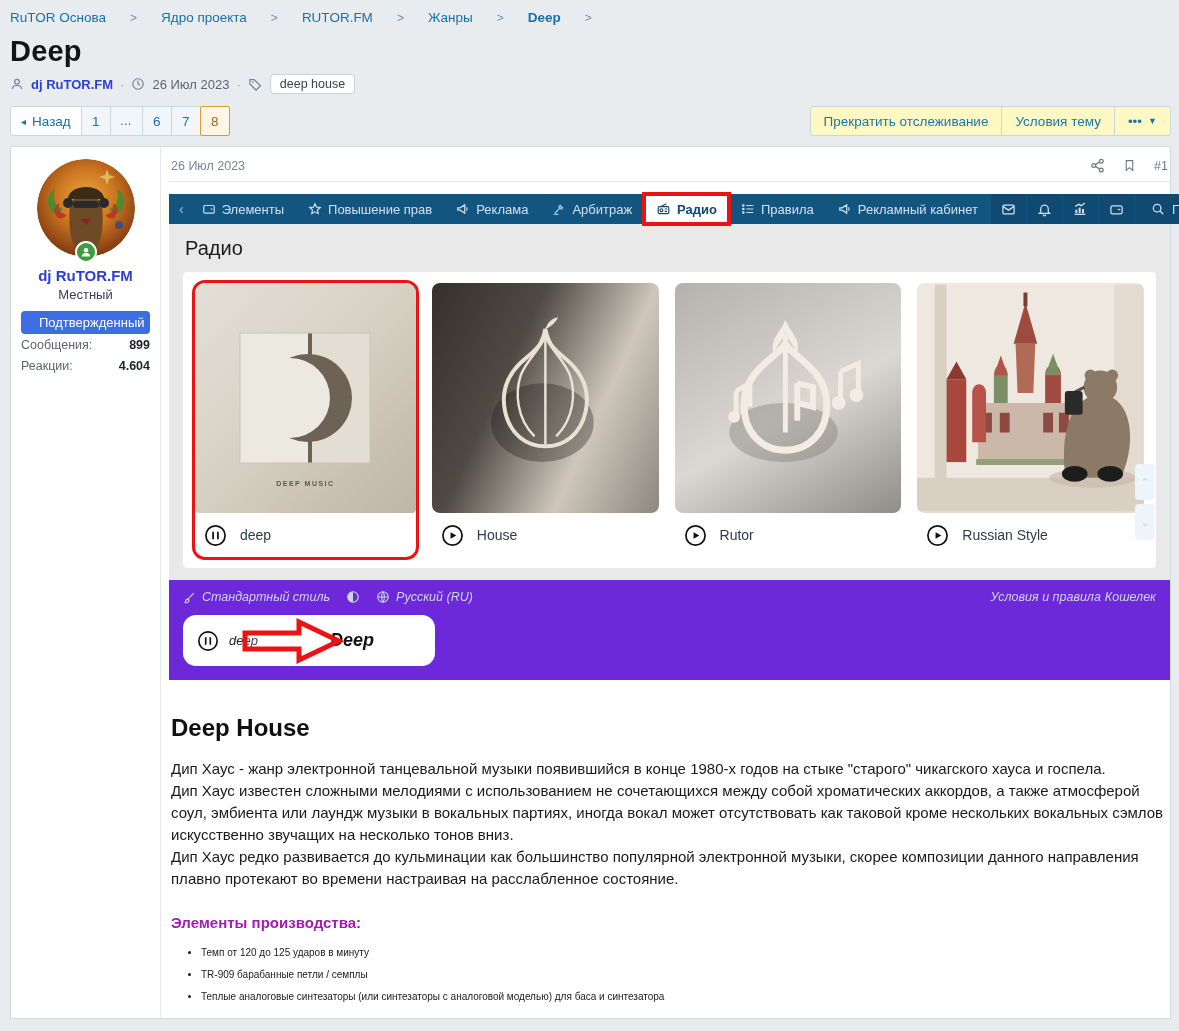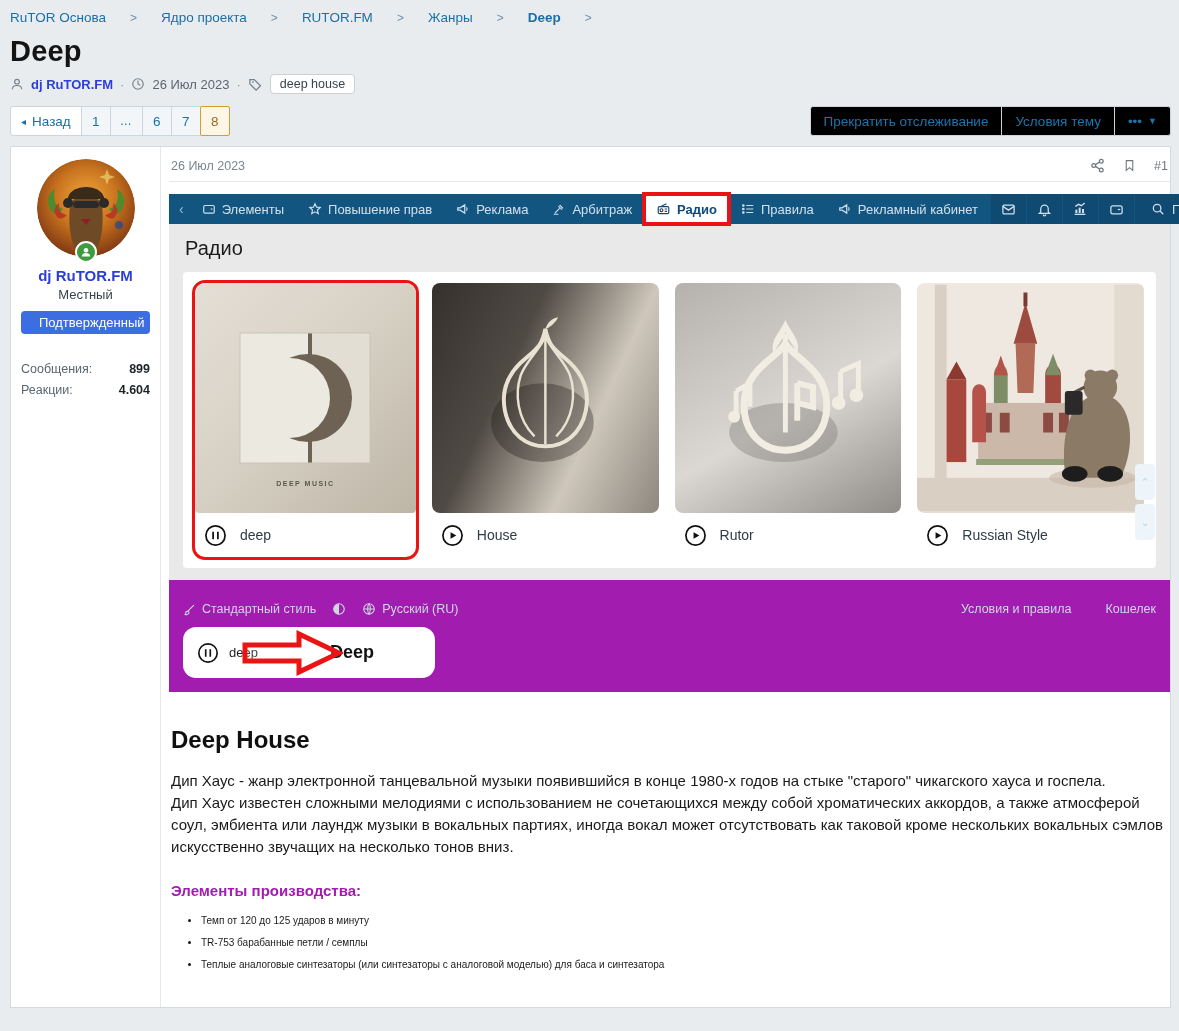--- a/index.html
+++ b/index.html
@@ -34,40 +34,40 @@
     border:1px solid #ccd5dc; background:#fff; color:#1b6fa5;
     font-size:13.5px; display:flex; align-items:center; justify-content:center; cursor:pointer;
   }
   .pbtn.num { background:#f2f6f9; padding:0 9px; }
   .pbtn.first { border-radius:3px 0 0 3px; }
   .pbtn.gap { color:#1b6fa5; font-size:12px; letter-spacing:1px; }
   .pbtn.current { background:#fdf6e7; border:1px solid #dd9a33; color:#9a6a24; z-index:2; border-radius:2px; }
   .actions { display:flex; }
   .abtn {
     height:30px; padding:0 13px; margin-left:-1px;
-    border:1px solid #ccd5dc; background:#000000; color:#1b76ad; font-size:13.5px;
+    border:1px solid #ccd5dc; background:#fef9c3; color:#1b76ad; font-size:13.5px;
     display:flex; align-items:center; gap:6px; cursor:pointer;
   }
   .abtn.firstb { border-radius:3px 0 0 3px; }
   .abtn.lastb { border-radius:0 3px 3px 0; }
   .caret { font-size:9px; color:#1b76ad; }
 
   
   .post-card { background:#fff; border:1px solid #d4dade; display:flex; min-height:862px; }
   .sidebar { width:150px; border-right:1px solid #e4e8eb; padding:12px 8px 10px; text-align:center; flex:0 0 150px; }
   .avatar-wrap { position:relative; width:98px; height:98px; margin:0 auto 10px; }
   .avatar { width:98px; height:98px; border-radius:50%; overflow:hidden; display:block; }
   .online-badge {
     position:absolute; left:50%; bottom:-6px; transform:translateX(-50%);
     width:22px; height:22px; border-radius:50%; background:#3f9b3f; border:2px solid #fff;
     display:flex; align-items:center; justify-content:center;
   }
   .username { color:#2b3fd6; font-weight:bold; font-size:15px; margin:8px 0 3px; cursor:pointer; }
   .usertitle { font-size:13px; color:#38424a; margin-bottom:9px; }
-  .userbadge { display:block; background:#3d6de2; color:#fff; border-radius:4px; padding:4px 18px; font-size:13px; margin:0 2px 28px; }
+  .userbadge { display:block; background:#3d6de2; color:#fff; border-radius:4px; padding:4px 18px; font-size:13px; margin:0 2px 4px; }
   .stat-row { display:flex; justify-content:space-between; font-size:12.5px; color:#5b6670; margin:0 2px 7px; }
   .stat-row b { color:#1d2429; font-weight:bold; }
 
   .post-main { flex:1; padding:9px 10px 0 8px; }
   .post-head { display:flex; justify-content:space-between; align-items:center; font-size:12.5px; color:#7a858d; padding:2px 2px 8px; border-bottom:1px solid #e7e7e7; margin-bottom:12px; }
   .post-head-right { display:flex; align-items:center; gap:18px; color:#6d787f; }
   .post-head-right .hicon { cursor:pointer; display:inline-flex; }
 
   
   .shot { width:1001px; }
@@ -92,25 +92,25 @@
   .scroller { width:20px; height:36px; background:#edf5fb; border-radius:4px; display:flex; align-items:center; justify-content:center; color:#b7d6eb; font-size:11px; }
 
   
   .tile1 { background:linear-gradient(135deg,#e4dfd6 0%,#d8d2c6 45%,#bdb5a6 100%); display:flex; flex-direction:column; align-items:center; justify-content:center; }
   .tile1-caption { font-size:7px; letter-spacing:1.5px; color:#5c564c; font-weight:bold; margin-top:10px; }
   .tile2 { background:linear-gradient(115deg,#35302b 0%,#4f4a44 35%,#cfc7bb 68%,#8d877e 100%); }
   .tile3 { background:linear-gradient(150deg,#b5b2ae 0%,#dbd8d4 55%,#908c88 100%); }
   .tile4 { background:linear-gradient(180deg,#efe9e2 0%,#e7ded4 100%); }
   .tile-svg { position:absolute; inset:0; width:100%; height:100%; }
 
-  .shot-footer { background:#a21caf; padding:22px 14px 14px; color:#ccd8e1; }
+  .shot-footer { background:#6d28d9; padding:10px 14px 14px; color:#ccd8e1;font-style:italic; }
   .foot-row { display:flex; align-items:center; font-size:12.5px; }
   .foot-left { display:flex; align-items:center; gap:16px; flex:1; }
   .foot-item { display:flex; align-items:center; gap:6px; cursor:pointer; }
-  .foot-right { display:flex; gap:34px; }
+  .foot-right { display:flex; gap:4px; }
   .foot-right span { cursor:pointer; }
   .player-pill { margin-top:11px; width:252px; height:51px; background:#fff; border-radius:13px; display:flex; align-items:center; padding:0 14px; gap:10px; position:relative; }
   .player-small { font-size:13px; color:#1d1d1d; }
   .player-big { font-size:18px; font-weight:bold; color:#111; margin-left:62px; }
   .red-arrow { position:absolute; left:58px; top:3px; }
 
   
   .article { padding:20px 2px 0 2px; max-width:1010px; }
   .article h2 { font-size:24px; color:#101010; margin:14px 0 16px; }
   .article p { font-size:15px; line-height:1.47; color:#1a1a1a; margin:0; }
@@ -512,24 +512,25 @@
               <path d="M4 15 L58 15 L58 4 L98 23 L58 42 L58 31 L4 31 Z" fill="rgba(255,255,255,0.15)" stroke="#ea1414" stroke-width="5" stroke-linejoin="miter"></path>
             </svg>
           </div>
         </div>
       </div>
 
       <div class="article">
         <h2>Deep House</h2>
         <p>Дип Хаус - жанр электронной танцевальной музыки появившийся в конце 1980-х годов на стыке "старого" чикагского хауса и госпела.</p>
         <p>Дип Хаус известен сложными мелодиями с использованием не сочетающихся между собой хроматических аккордов, а также атмосферой соул, эмбиента или лаундж музыки в вокальных партиях, иногда вокал может отсутствовать как таковой кроме нескольких вокальных сэмлов искусственно звучащих на несколько тонов вниз.</p>
+        <p>Дип Хаус редко развивается до кульминации как большинство популярной электронной музыки, скорее композиции данного направления плавно протекают во времени настраивая на расслабленное состояние.</p>
         <div class="list-heading">Элементы производства:</div>
         <ul>
           <li>Темп от 120 до 125 ударов в минуту</li>
-          <li>TR-753 барабанные петли / семплы</li>
+          <li>TR-909 барабанные петли / семплы</li>
           <li>Теплые аналоговые синтезаторы (или синтезаторы с аналоговой моделью) для баса и синтезатора</li>
 
         </ul>
       </div>
 
     </div>
   </div>
 </div>
 
 </body></html>

